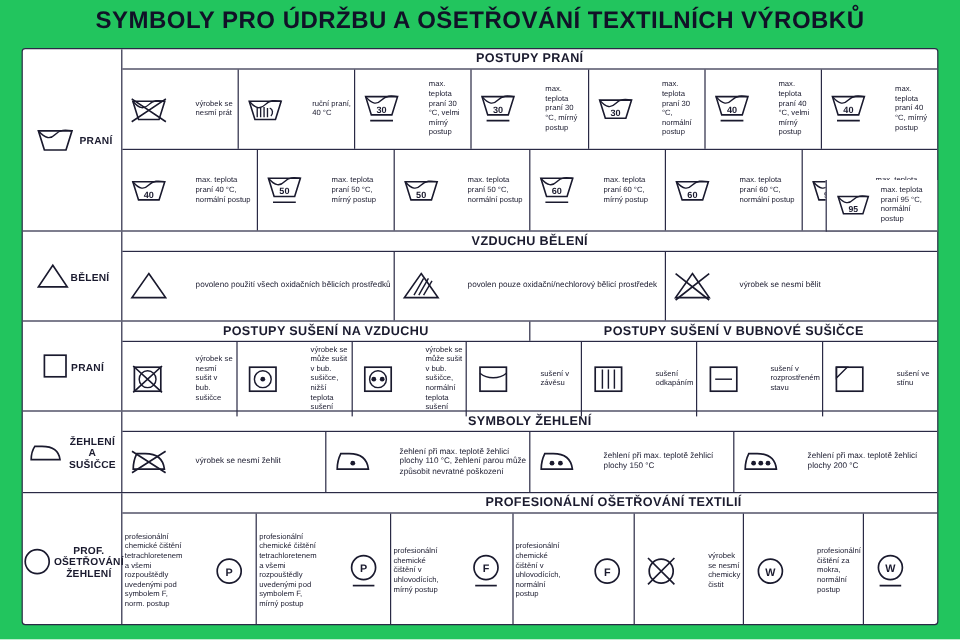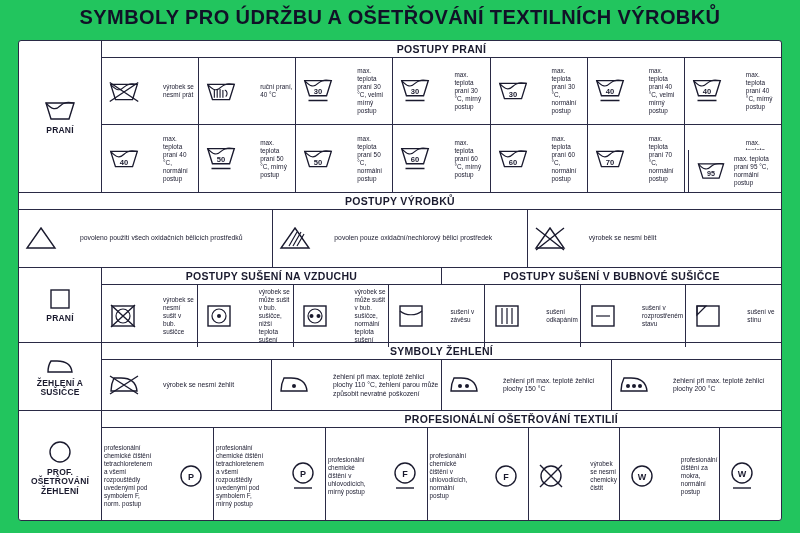--- a/index.html
+++ b/index.html
@@ -10,21 +10,21 @@
     padding:6px 0 4px 0;color:#111127;
   }
   .frame{
     position:absolute;left:18px;right:18px;top:40px;bottom:12px;
     border:1.5px solid #2a2a45;border-radius:3px;overflow:hidden;background:#fff;
   }
   .section{display:flex;border-bottom:1.5px solid #2a2a45;}
   .section:last-child{border-bottom:none;}
   .cat{
     width:78px;min-width:78px;border-right:1.5px solid #2a2a45;
-    display:flex;flex-direction:column;align-items:center;justify-content:center;
+    display:flex;align-items:center;justify-content:center;
     text-align:center;font-size:8.5px;font-weight:bold;line-height:1.15;padding:2px;
   }
   .cat .catlabel{margin-top:3px;letter-spacing:.2px;}
   .sec-body{flex:1;display:flex;flex-direction:column;}
   .sec-head{
     text-align:center;font-size:10.5px;font-weight:bold;letter-spacing:.3px;
     border-bottom:1.2px solid #2a2a45;padding:2px 0 2px 0;
   }
   .sec-head-row{display:flex;border-bottom:1.2px solid #2a2a45;}
   .sec-head-row .sec-head{flex:1;border-bottom:none;}
@@ -196,42 +196,40 @@
                   <text class="tnum" x="20" y="19" text-anchor="middle">60</text>
                 </svg>
             </span>
             <span class="txt">max. teplota praní 60 °C, normální postup</span>
           </div>
           <div class="cell">
             <span class="sym">
               <svg width="38" height="26" viewBox="0 0 40 26">
                   <path class="st" d="M6 5 L34 5 L29 21 L11 21 Z"></path>
                   <path class="st2" d="M6 5 C12 12, 16 12, 20 8 C24 4, 28 4, 34 5"></path>
-                  <text class="tnum" x="20" y="19" text-anchor="middle">70</text>
-                </svg>
-            </span>
-            <span class="txt">max. teplota praní 70 °C, normální postup</span>
-          </div>
-          <div class="cell">
-            <span class="sym">
-              <svg width="38" height="26" viewBox="0 0 40 26">
-                  <path class="st" d="M6 5 L34 5 L29 21 L11 21 Z"></path>
-                  <path class="st2" d="M6 5 C12 12, 16 12, 20 8 C24 4, 28 4, 34 5"></path>
                   <text class="tnum" x="20" y="19" text-anchor="middle">95</text>
                 </svg>
             </span>
             <span class="txt">max. teplota praní 95 °C, mírný postup</span>
           </div>
         </div>
       </div>
     </div>
 
     <div class="section" style="height:15.5%;">
+      <div class="cat">
+        <span>
+          <svg width="30" height="24" viewBox="0 0 30 24">
+              <path class="st" d="M15 3 L27 21 L3 21 Z"></path>
+            </svg>
+        </span>
+        <span class="catlabel">BĚLENÍ</span>
+      </div>
       <div class="sec-body">
-        <div class="sec-head">POSTUPY VÝROBKŮ</div>
+        <div class="sec-head">VZDUCHU BĚLENÍ</div>
         <div class="row wide">
           <div class="cell">
             <span class="sym">
               <svg width="36" height="28" viewBox="0 0 36 28">
                   <path class="st" d="M18 4 L32 24 L4 24 Z"></path>
                 </svg>
             </span>
             <span class="txt">povoleno použití všech oxidačních bělicích prostředků</span>
           </div>
           <div class="cell">

